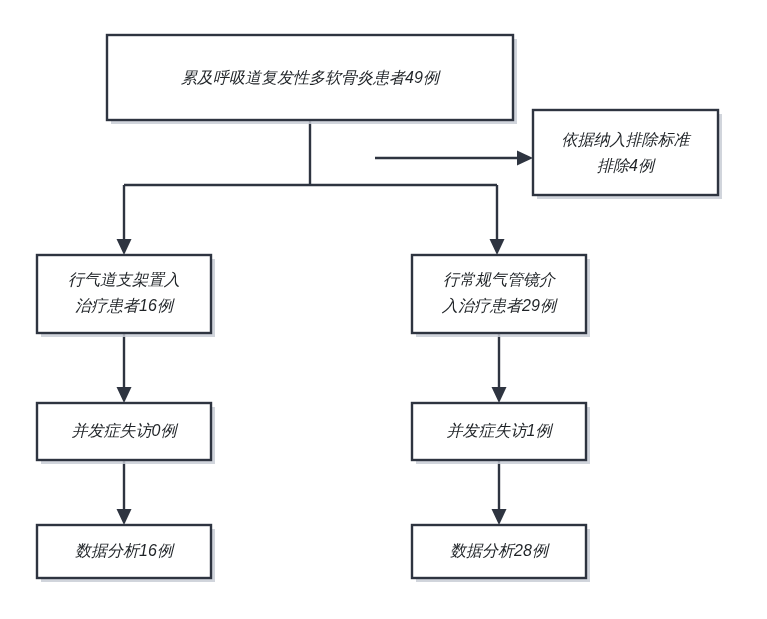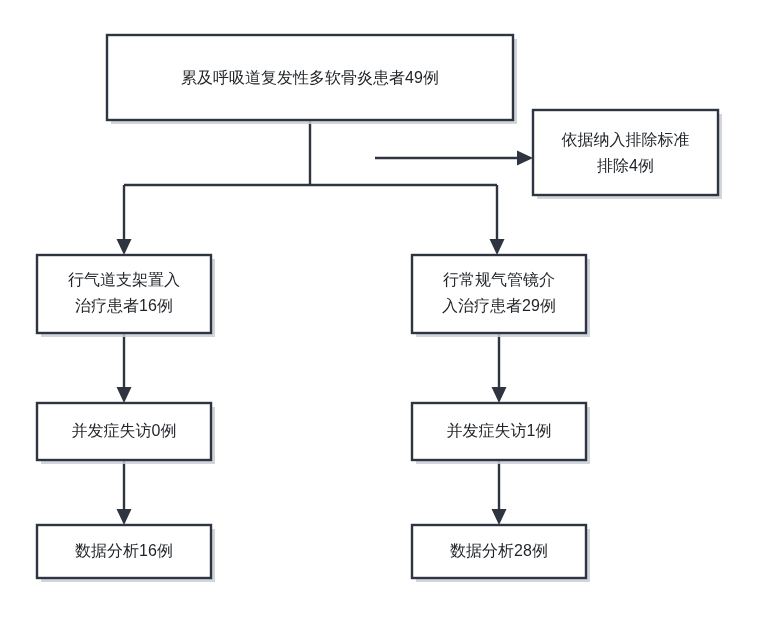--- a/index.html
+++ b/index.html
@@ -11,20 +11,21 @@
     width: 767px;
     height: 619px;
     font-family: "Liberation Sans", "DejaVu Sans", sans-serif;
     overflow: hidden;
   }
   #flowchart-root {
     position: relative;
     width: 767px;
     height: 619px;
     background: #ffffff;
+    font-style: italic;
   }
   svg.chart-surface {
     position: absolute;
     top: 0;
     left: 0;
     width: 767px;
     height: 619px;
     display: block;
   }
   .node-box {

